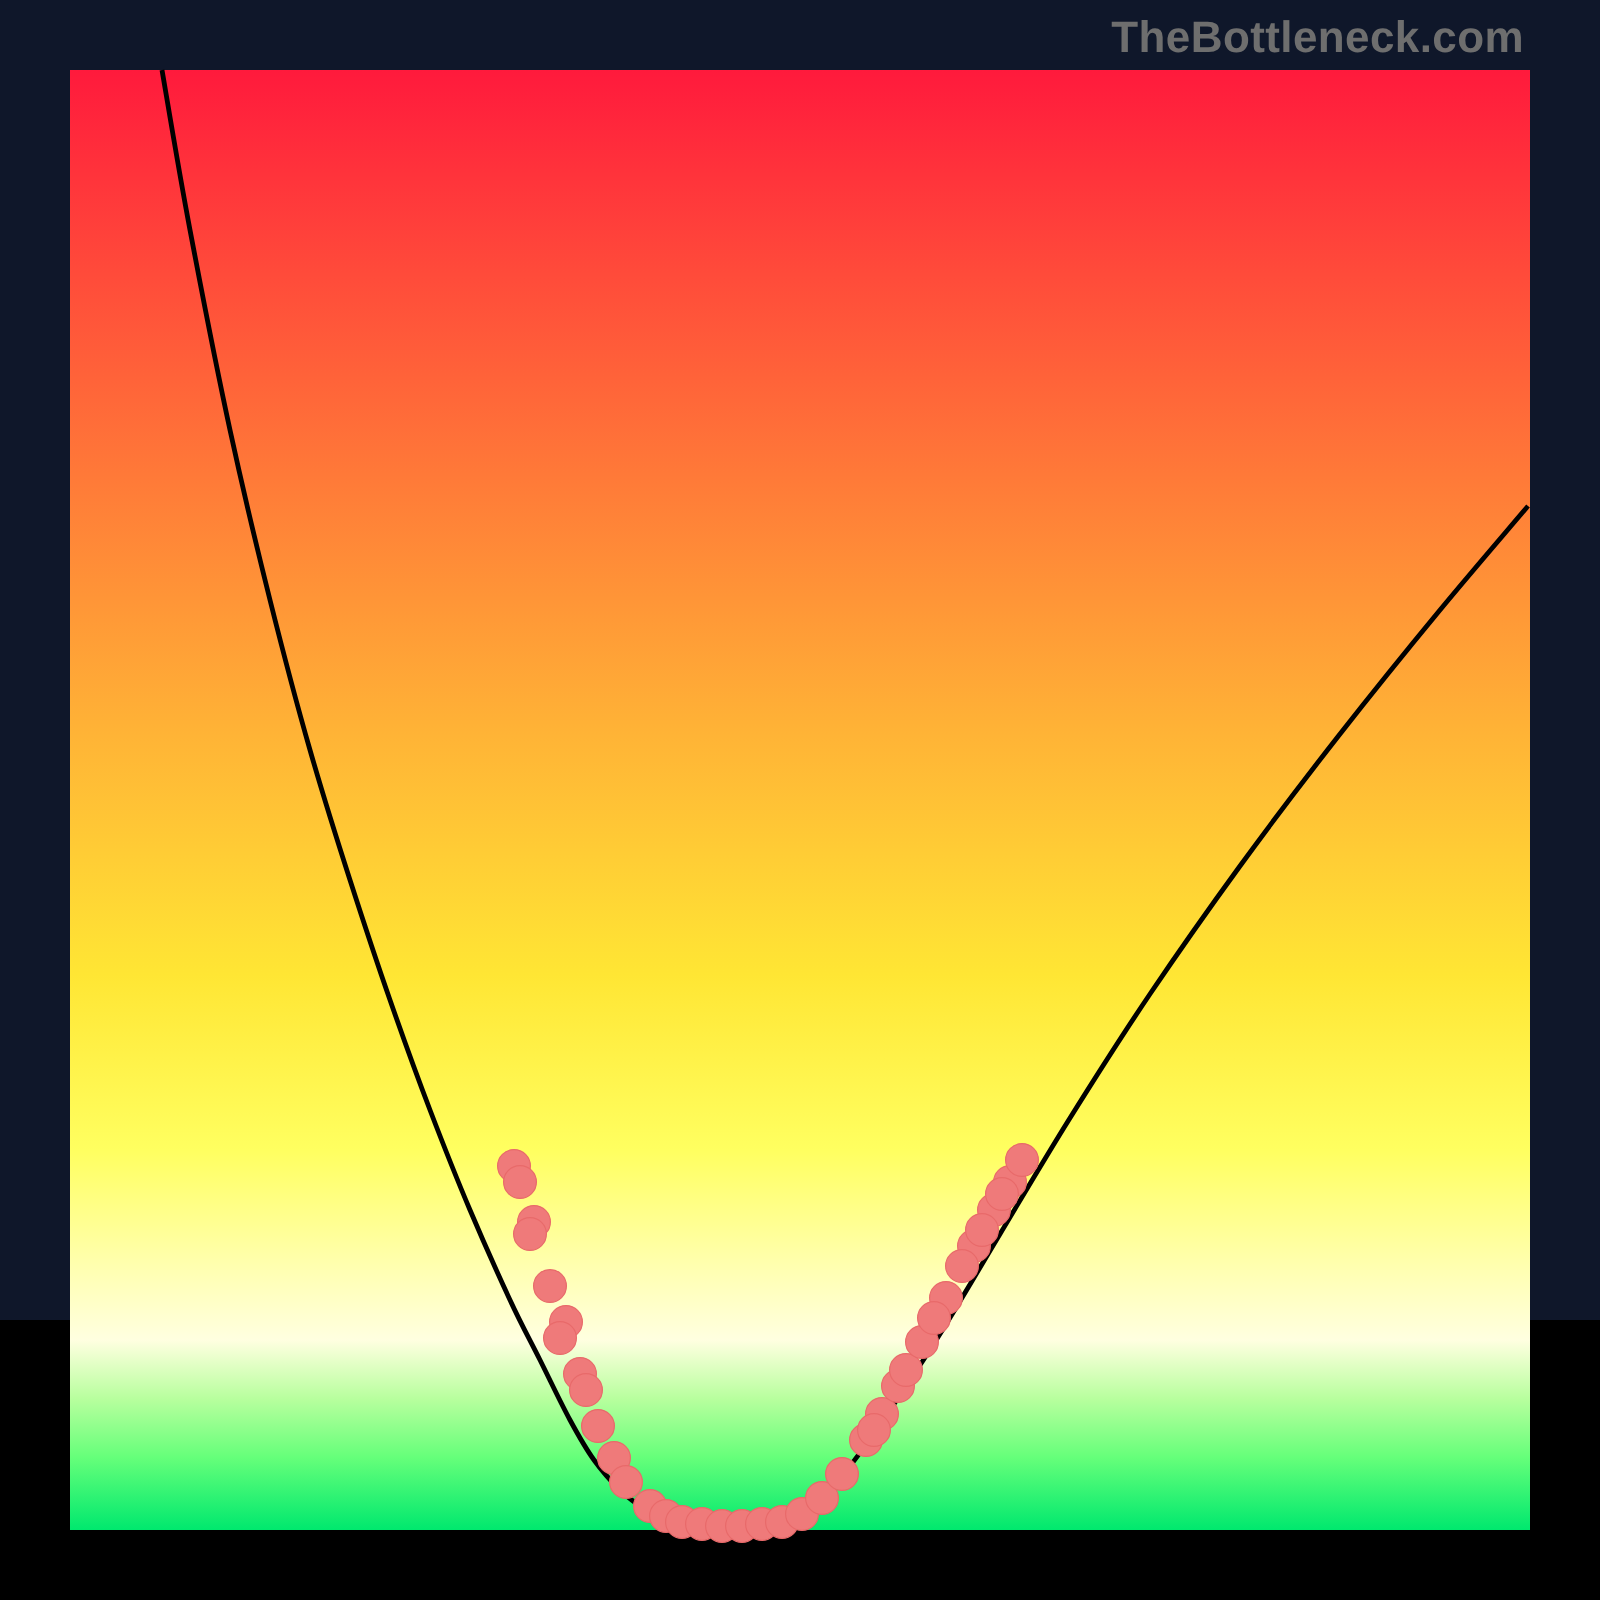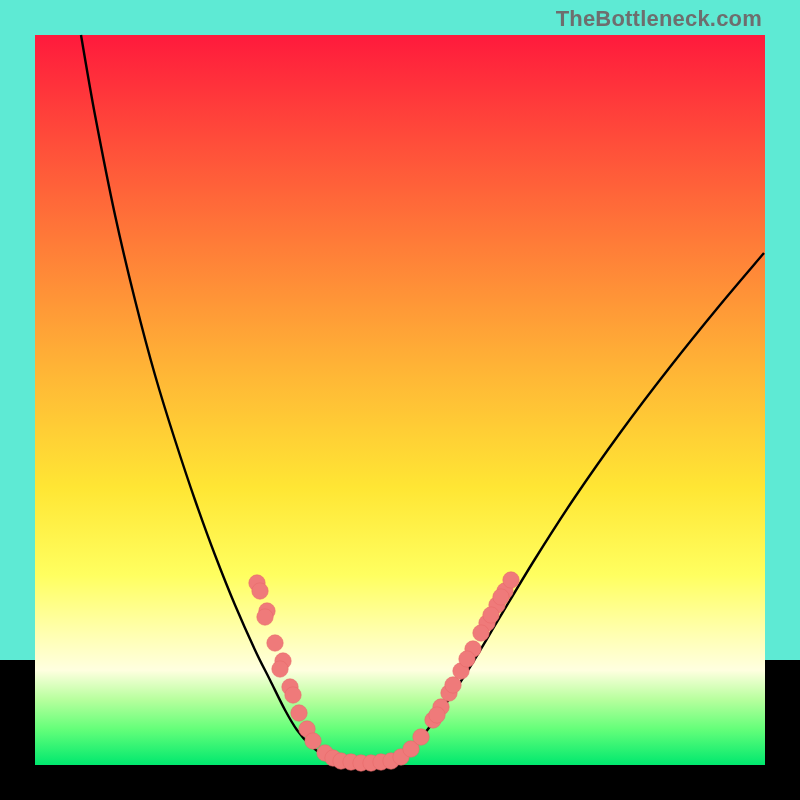--- a/index.html
+++ b/index.html
@@ -9,21 +9,21 @@
     height: 800px;
     background: #000;
     overflow: hidden;
   }
   .frame {
     position: absolute;
     left: 0;
     top: 0;
     width: 800px;
     height: 660px;
-    background: #5eead4;
+    background: #0f172a;
   }
   .plot {
     position: absolute;
     left: 35px;
     top: 35px;
     width: 730px;
     height: 730px;
     background: linear-gradient(to bottom,
       #ff1a3c 0%,
       #ff4b3a 14%,

